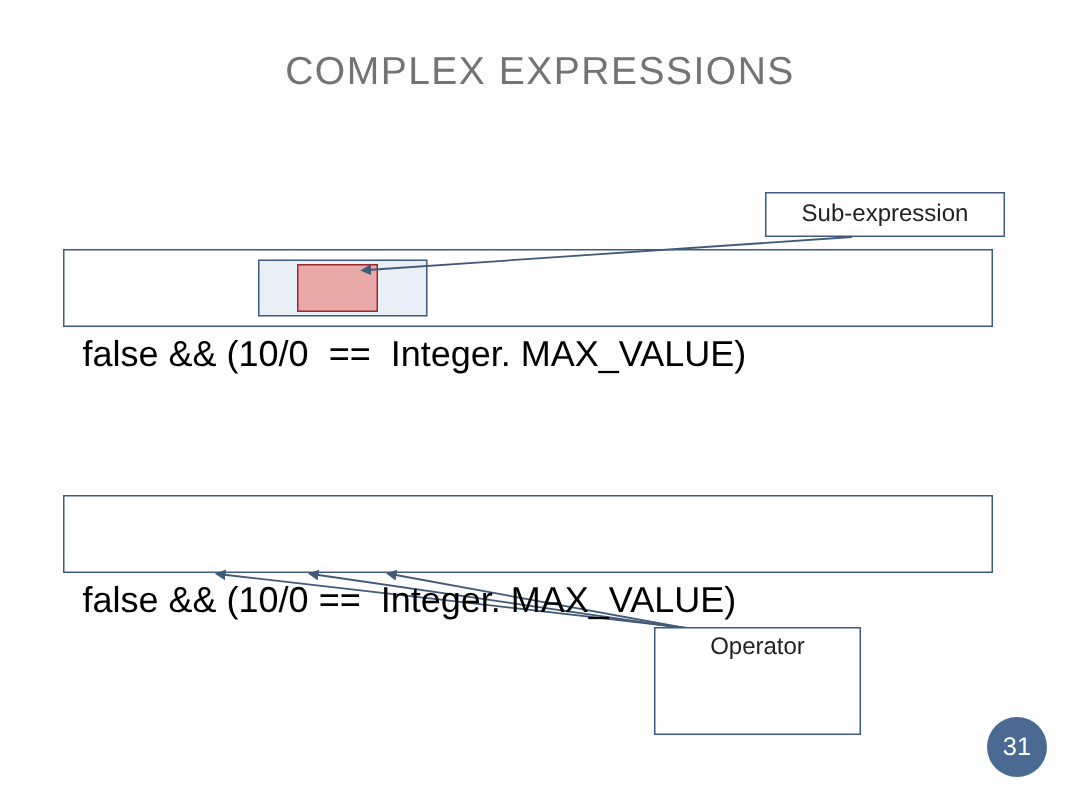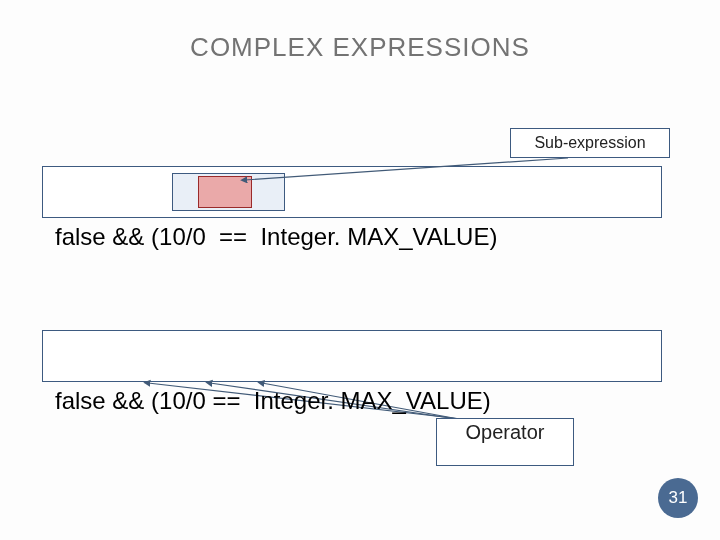--- a/index.html
+++ b/index.html
@@ -81,25 +81,25 @@
     height: 32px;
     border: 1.5px solid #9a2a2a;
     background: #eaa9a9;
     z-index: 3;
   }
   .callout-op {
     position: absolute;
     top: 418px;
     left: 436px;
     width: 138px;
-    height: 48px;
+    height: 72px;
     background: #fff;
     border: 1.5px solid #3d5a80;
     text-align: center;
-    font-size: 20px;
+    font-size: 16px;
     line-height: 20px;
     padding-top: 3px;
     color: #222;
     z-index: 6;
   }
   .pagenum {
     position: absolute;
     right: 22px;
     bottom: 22px;
     width: 40px;

